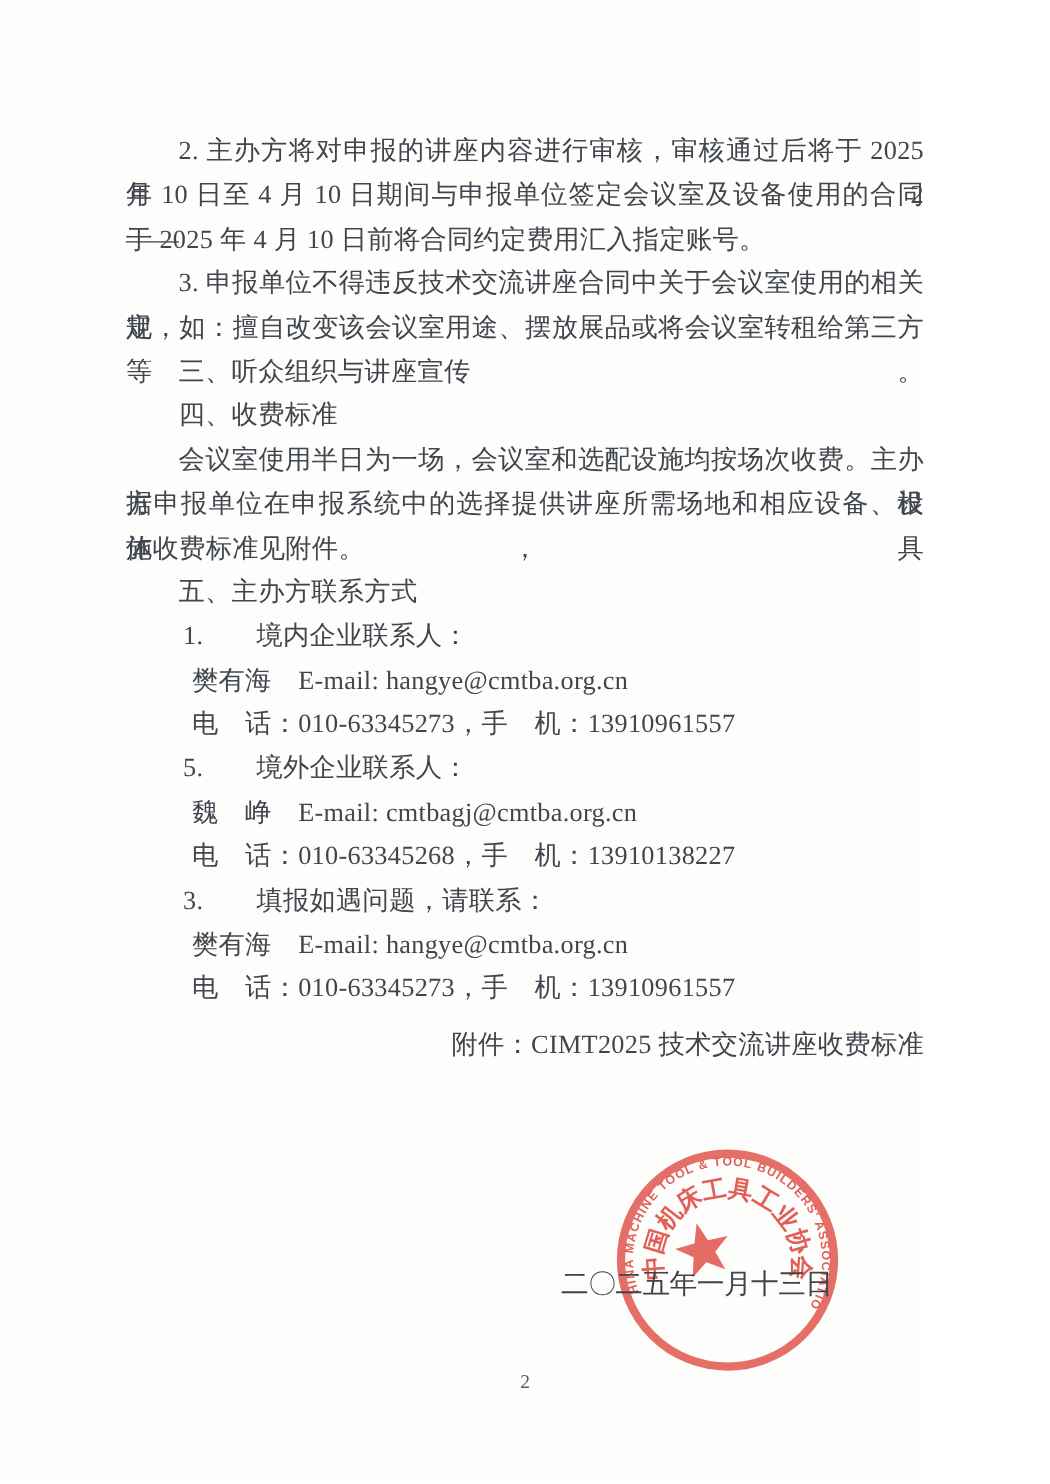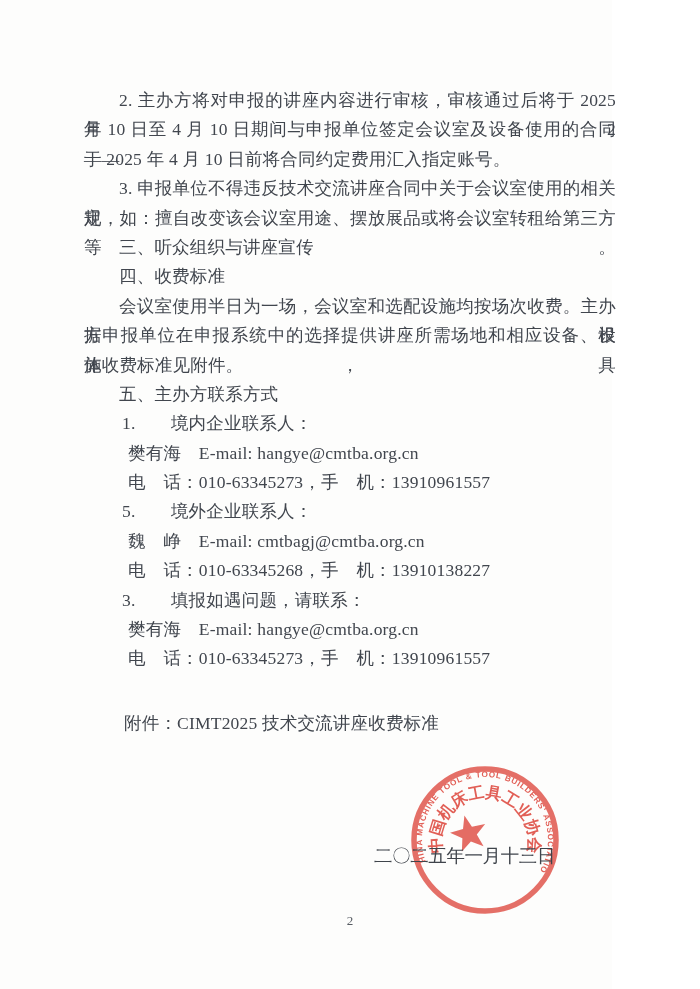--- a/index.html
+++ b/index.html
@@ -30,23 +30,24 @@
   }
   .line.fill{
     white-space:normal;
     text-align:justify;
     text-align-last:justify;
   }
   .line.indent{ text-indent:35px; }
   .line.num{ padding-left:38px;font-family:Liberation Serif, serif; }
   .line.detail{ padding-left:44px; }
   .attachment-line{
-    margin-top:35px;
+    margin-top:8px;
     padding-left:40px;
     white-space:pre;
+    text-align:right;
   }
   .date-line{
     position:absolute;
     left:374px;top:843px;
     font-size:18.5px;
     letter-spacing:-0.4px;
     color:#3f444b;
     z-index:3;
     white-space:pre;
     font-family:Liberation Serif, serif;

